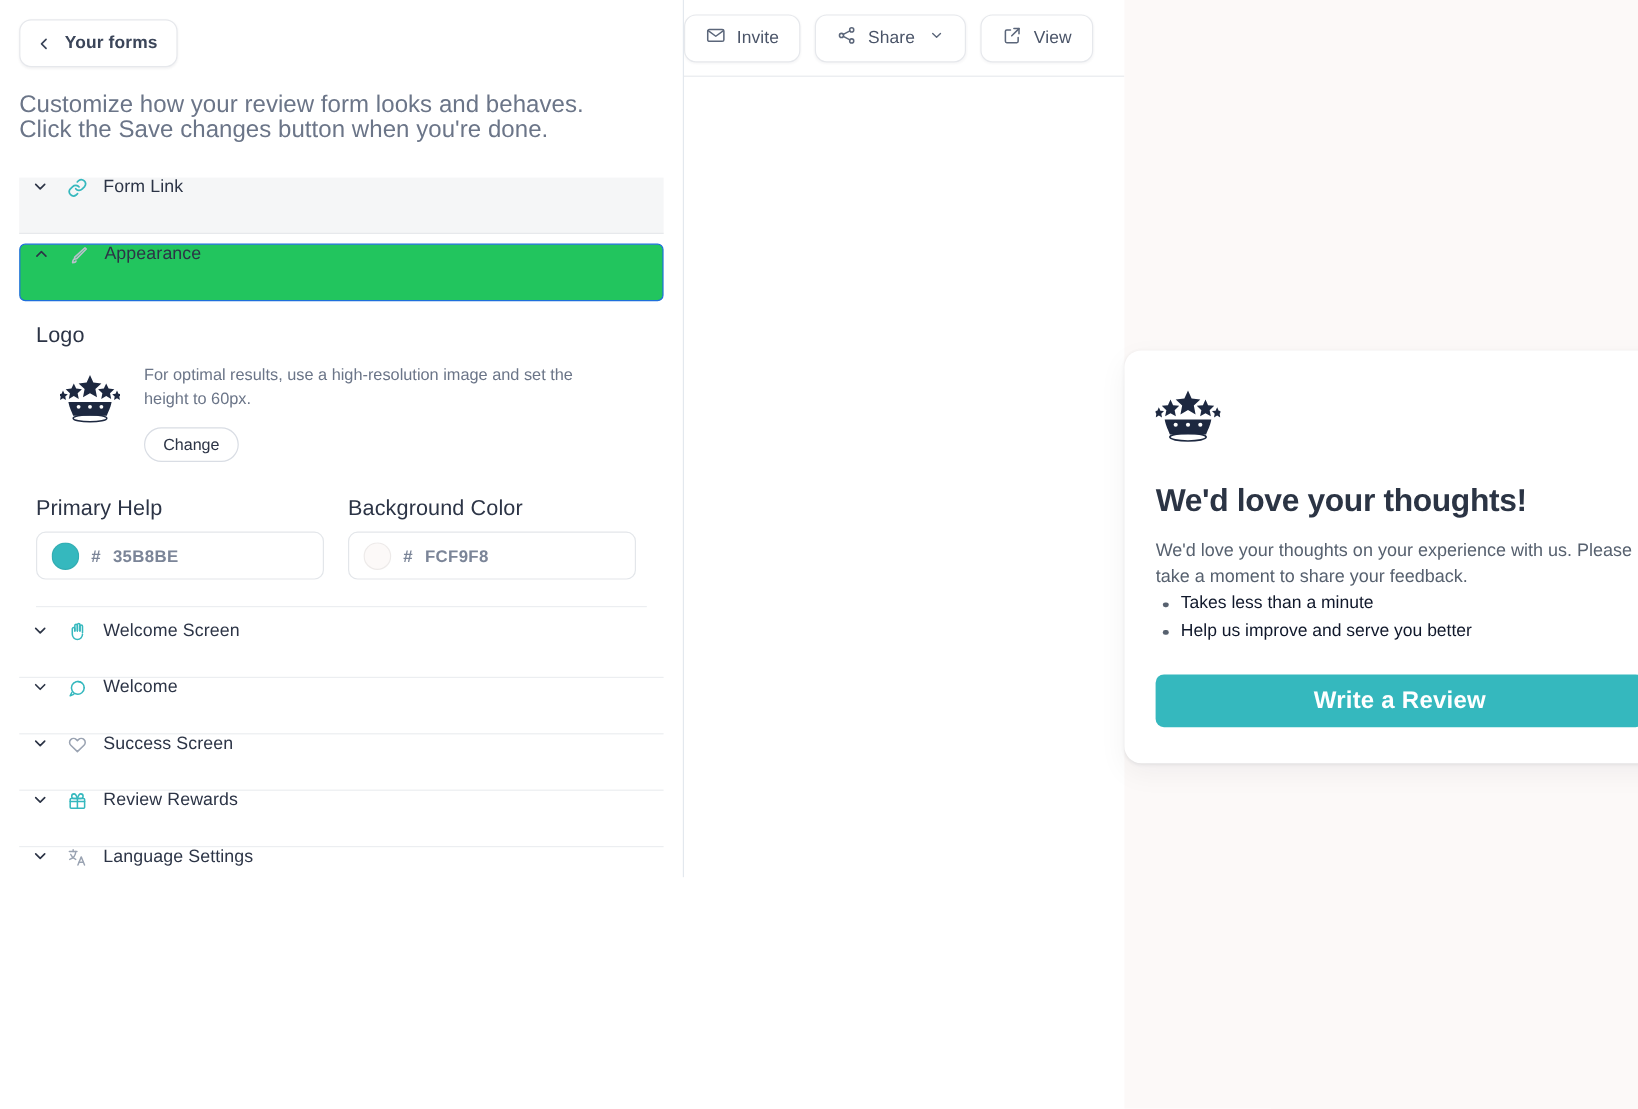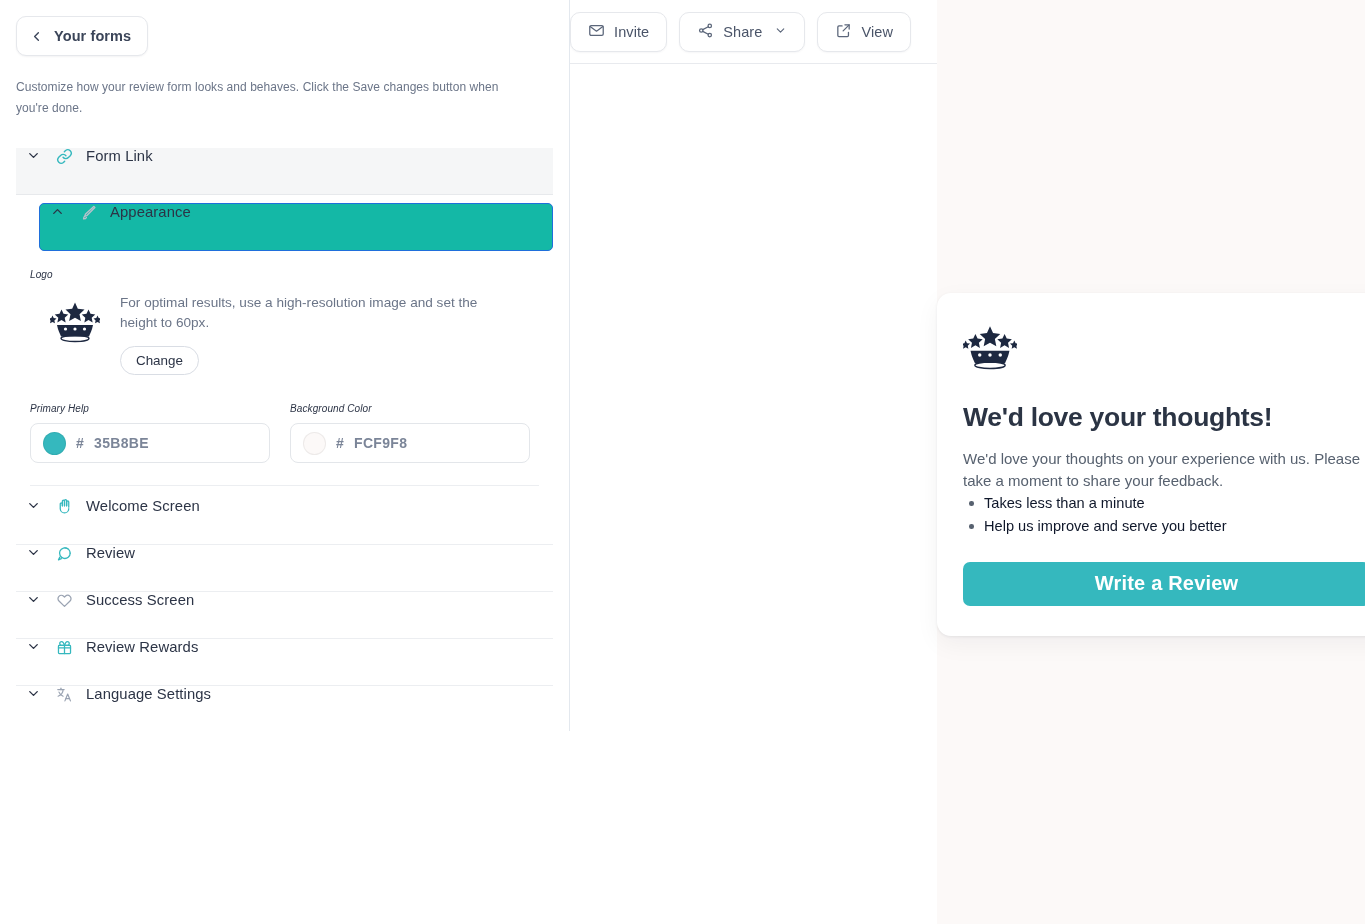--- a/index.html
+++ b/index.html
@@ -42,21 +42,21 @@
     cursor: pointer;
     font-size: 14.5px;
     font-weight: 600;
     color: #3b4559;
     letter-spacing: .1px;
   }
   .back-btn svg { display:block; }
 
   .panel-desc {
     margin-top: 21px;
-    font-size: 12px;
+    font-size: 20px;
     line-height: 21px;
     color: #6b7588;
     max-width: 510px;
     letter-spacing: .05px;
   }
 
   
   .accordion { margin-top: 29px; }
 
   .acc-row {
@@ -84,36 +84,34 @@
     color: #2c3446;
     letter-spacing: .1px;
     font-weight: 400;
   }
 
   .acc-row.is-hover {
     background: #f5f6f7;
     border-bottom-color: #e7e9ec;
   }
   .acc-row.is-open {
-    background: #14b8a6;
+    background: #22c55e;
     border: 1.6px solid #1f6fdb;
     border-radius: 5px;
     height: 48px;
     margin-top: 8px;
-    margin-left: 23px;
   }
 
   
   .acc-body { padding: 18px 14px 0 14px; }
   .field-label {
-    font-size: 10px;
+    font-size: 18px;
     color: #2c3446;
     font-weight: 400;
     letter-spacing: .1px;
-    font-style: italic;
   }
   .logo-block {
     display: flex;
     align-items: flex-start;
     gap: 0px;
     margin-top: 11px;
   }
   .logo-thumb {
     width: 90px;
     flex: 0 0 90px;
@@ -398,21 +396,21 @@
               <polyline points="6 9 12 15 18 9"></polyline>
             </svg>
         </span>
         <span class="ic">
           <svg width="17" height="17" viewBox="0 0 24 24" fill="none" stroke="#35B8BE" stroke-width="1.8" stroke-linecap="round" stroke-linejoin="round">
               <path d="M20 11.5a7.5 7.5 0 1 1-3.2-6.1"></path>
               <path d="M20 11.5A7.5 7.5 0 0 0 12.5 4"></path>
               <path d="M5.4 17.1 3.5 21l4.1-1.7"></path>
             </svg>
         </span>
-        <span class="acc-label">Review</span>
+        <span class="acc-label">Welcome</span>
       </div>
 
 
       <div class="acc-row">
         <span class="chev">
           <svg width="15" height="15" viewBox="0 0 24 24" fill="none" stroke="#2c3446" stroke-width="2.2" stroke-linecap="round" stroke-linejoin="round">
               <polyline points="6 9 12 15 18 9"></polyline>
             </svg>
         </span>
         <span class="ic">

